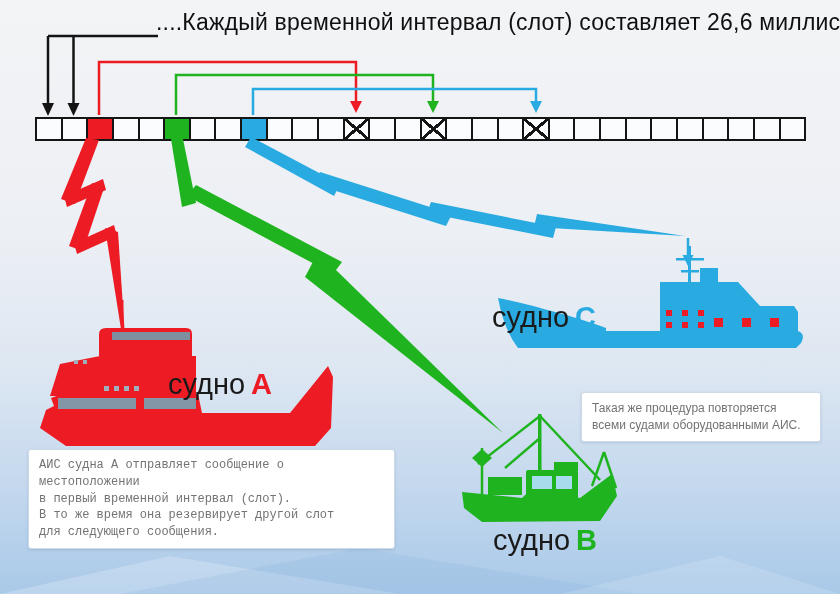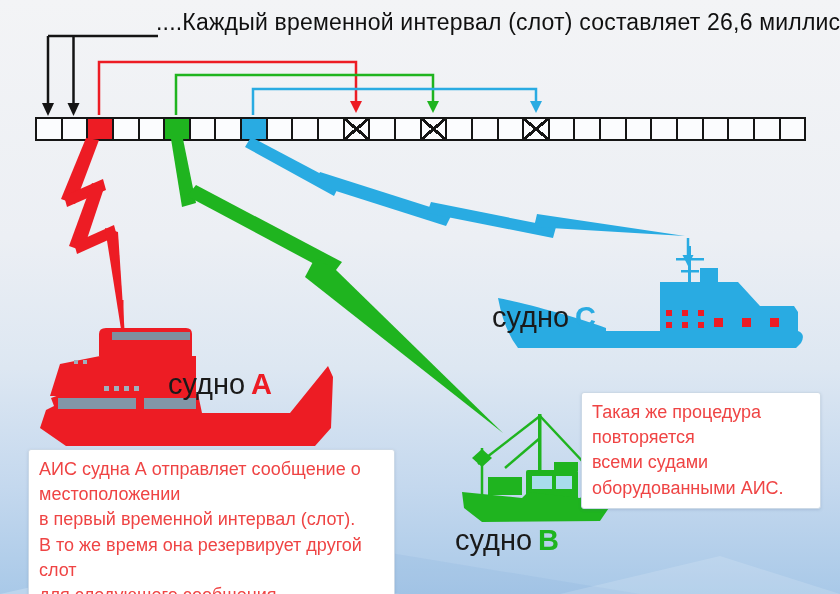--- a/index.html
+++ b/index.html
@@ -22,27 +22,27 @@
     background-image:
       linear-gradient(to top right, transparent 45%, #151515 45%, #151515 55%, transparent 55%),
       linear-gradient(to bottom right, transparent 45%, #151515 45%, #151515 55%, transparent 55%);
     background-color:#fbfcfe;
   }
   .overlay{position:absolute;left:0;top:0;pointer-events:none;}
   .ship-label{position:absolute;font-size:29px;color:#1a1a1a;}
   .ship-label .ltr{font-weight:bold;margin-left:6px;}
   #label-a{left:168px;top:368px;text-align:center;}  #label-a .ltr{color:var(--red);}
   #label-c{left:492px;top:274px;margin-top:27px;}  #label-c .ltr{color:var(--cyan);}
-  #label-b{left:455px;top:524px;}  #label-b .ltr{color:var(--green);}
+  #label-b{left:493px;top:524px;}  #label-b .ltr{color:var(--green);}
   .note{
     position:absolute;background:#ffffff;border:1px solid #ccd9e6;border-radius:3px;
-    padding:7px 10px;font-size:18px;line-height:1.4;color:#ef4444;white-space:pre-line;
+    padding:7px 10px;font-size:12px;line-height:1.4;color:#737373;white-space:pre-line;
     box-shadow:0 1px 3px rgba(60,90,130,0.18);
   }
-  .note-a{left:28px;top:449px;width:345px;}
+  .note-a{left:28px;top:449px;width:345px;font-family:Liberation Mono, monospace;}
   .note-b{left:581px;top:392px;width:218px;}
 </style>
 </head>
 <body>
 
 <div class="stage">
 
   <div class="title">....Каждый временной интервал (слот) составляет 26,6 миллисекунды</div>
 
   <div class="timeline" id="timeline">

